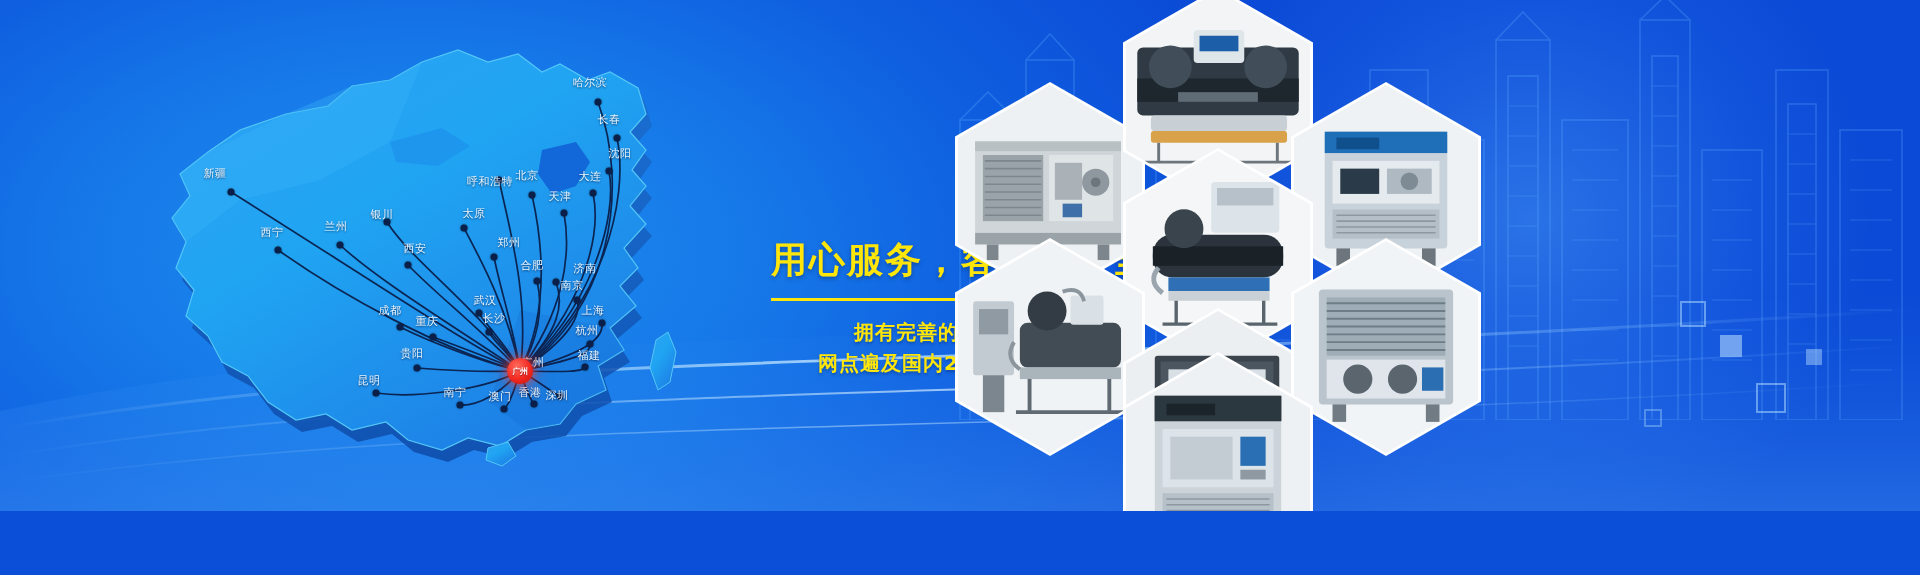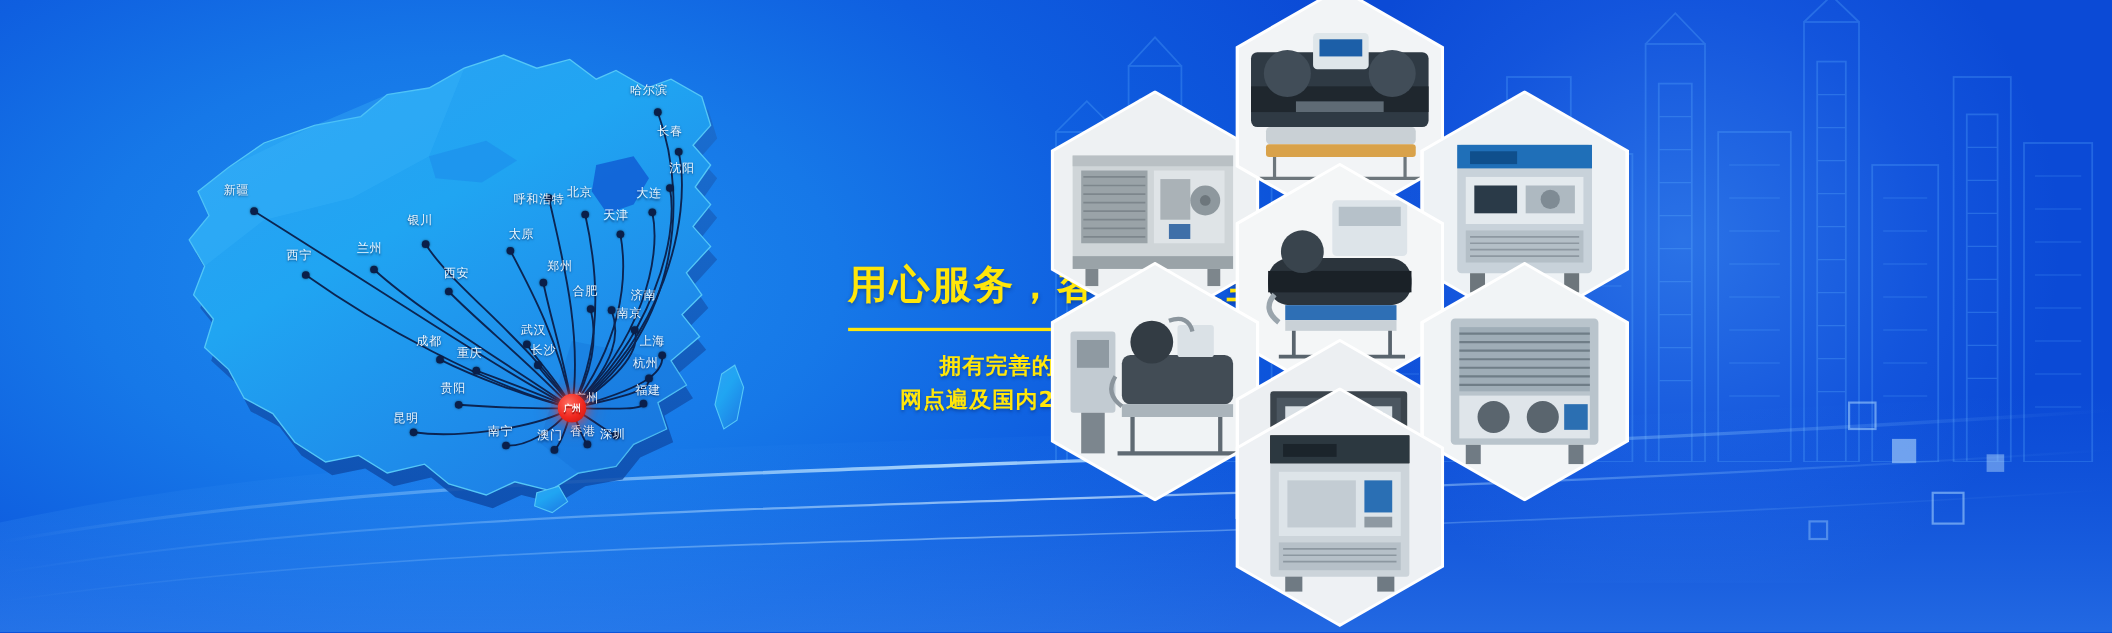--- a/index.html
+++ b/index.html
@@ -1,19 +1,19 @@
 <!DOCTYPE html>
 <html lang="zh"><head>
 <meta charset="utf-8">
 <title>Banner</title>
 <style>
   html,body{margin:0;padding:0;background:#0b4fd8;}
   *{box-sizing:border-box;}
   .stage{
-    position:relative;width:1920px;height:575px;overflow:hidden;
+    position:relative;width:1920px;height:511px;overflow:hidden;
     font-family:"Liberation Sans","DejaVu Sans",sans-serif;
     background:
       radial-gradient(ellipse 900px 520px at 420px 250px,#1e8ff0 0%,#1678e8 38%,#0f5fe0 65%,#0b4ad6 100%),
       linear-gradient(160deg,#0a3fd0 0%,#0b4ad6 40%,#0d57dd 100%);
     text-decoration: underline;
   }
 
   
   .bg-skyline{
     position:absolute;right:0;top:0;width:980px;height:420px;
@@ -275,21 +275,21 @@
         <div class="city" style="left: 500px; top: 166px;">大连</div>
         <div class="dot" style="left: 442px; top: 185px;"></div>
         <div class="city" style="left: 437px; top: 165px;">北京</div>
         <div class="dot" style="left: 474px; top: 203px;"></div>
         <div class="city" style="left: 470px; top: 186px;">天津</div>
         <div class="dot" style="left: 409px; top: 170px;"></div>
         <div class="city" style="left: 400px; top: 151px; margin-top: 20px;">呼和浩特</div>
         <div class="dot" style="left: 141px; top: 182px;"></div>
         <div class="city" style="left: 125px; top: 163px;">新疆</div>
         <div class="dot" style="left: 297px; top: 212px;"></div>
-        <div class="city" style="left: 292px; top: 190px;">银川</div>
+        <div class="city" style="left: 292px; top: 204px;">银川</div>
         <div class="dot" style="left: 250px; top: 235px;"></div>
         <div class="city" style="left: 246px; top: 216px;">兰州</div>
         <div class="dot" style="left: 374px; top: 218px;"></div>
         <div class="city" style="left: 384px; top: 203px;">太原</div>
         <div class="dot" style="left: 404px; top: 247px;"></div>
         <div class="city" style="left: 419px; top: 232px;">郑州</div>
         <div class="dot" style="left: 188px; top: 240px;"></div>
         <div class="city" style="left: 182px; top: 222px;">西宁</div>
         <div class="dot" style="left: 318px; top: 255px;"></div>
         <div class="city" style="left: 325px; top: 238px;">西安</div>

